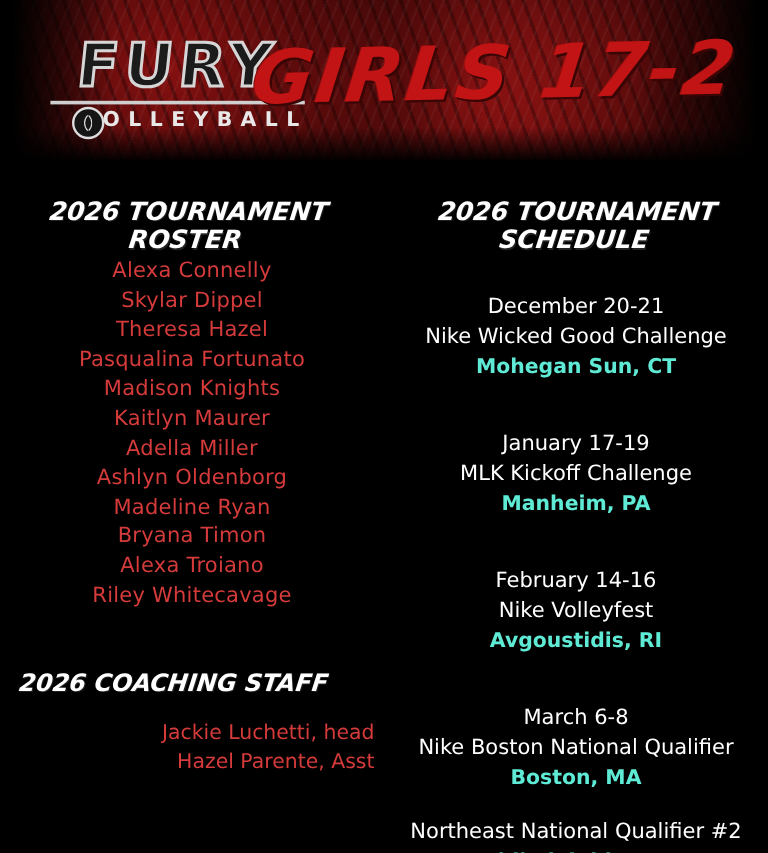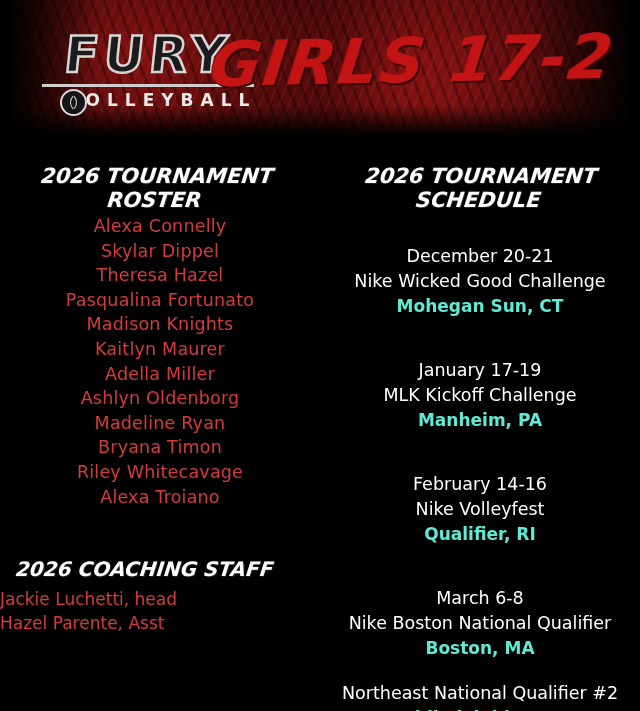--- a/index.html
+++ b/index.html
@@ -189,22 +189,22 @@
     line-height: 24.6px;
     color: #d63b3b;
     letter-spacing: 0.2px;
   }
 
   .staff-list {
     position: absolute;
     left: 0; top: 447px;
     width: 300px;
     list-style: none;
-    margin: 0; padding: 0;
-    text-align: left;
+    margin: 12px; padding: 0;
+    text-align: right;
   }
   .staff-list li {
     font-family: "DejaVu Sans", sans-serif;
     font-size: 17px;
     line-height: 24px;
     color: #d63b3b;
   }
 
   .schedule {
     position: absolute;
@@ -264,22 +264,22 @@
       <li>Alexa Connelly</li>
       <li>Skylar Dippel</li>
       <li>Theresa Hazel</li>
       <li>Pasqualina Fortunato</li>
       <li>Madison Knights</li>
       <li>Kaitlyn Maurer</li>
       <li>Adella Miller</li>
       <li>Ashlyn Oldenborg</li>
       <li>Madeline Ryan</li>
       <li>Bryana Timon</li>
+      <li>Alexa Troiano</li>
       <li>Riley Whitecavage</li>
-      <li>Alexa Troiano</li>
     </ul>
 
     <div class="section-heading heading-coaching">2026 COACHING STAFF</div>
 
     <ul class="staff-list">
       <li>Jackie Luchetti, head</li>
       <li>Hazel Parente, Asst</li>
     </ul>
   </div>
 
@@ -293,21 +293,21 @@
         <div class="event-location">Mohegan Sun, CT</div>
       </div>
       <div class="event">
         <div class="event-dates">January 17-19</div>
         <div class="event-name">MLK Kickoff Challenge</div>
         <div class="event-location">Manheim, PA</div>
       </div>
       <div class="event">
         <div class="event-dates">February 14-16</div>
         <div class="event-name">Nike Volleyfest</div>
-        <div class="event-location">Qualifier, RI</div>
+        <div class="event-location">Avgoustidis, RI</div>
       </div>
       <div class="event">
         <div class="event-dates">March 6-8</div>
         <div class="event-name">Nike Boston National Qualifier</div>
         <div class="event-location">Boston, MA</div>
       </div>
       <div class="event">
         <div class="event-name">Northeast National Qualifier #2</div>
         <div class="event-location">Philadelphia, PA</div>
       </div>

